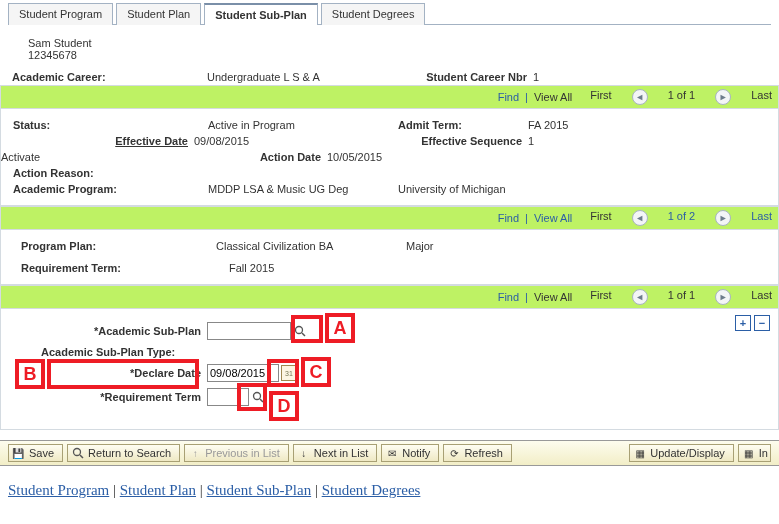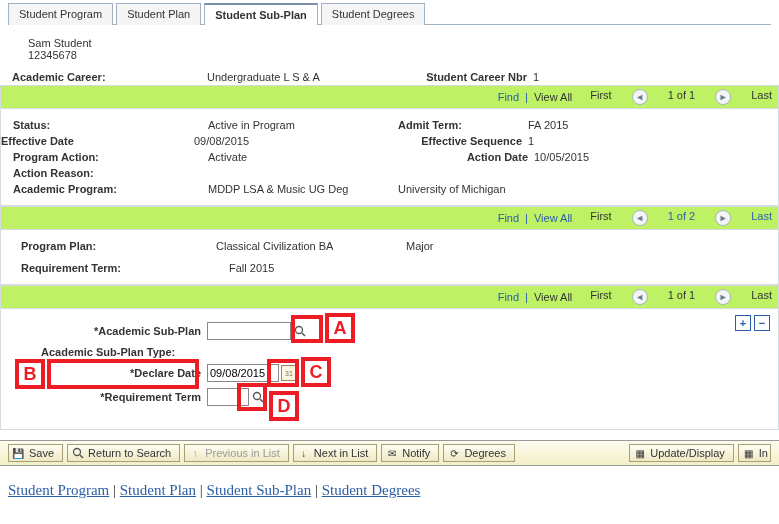--- a/index.html
+++ b/index.html
@@ -49,21 +49,21 @@
     display: flex;
     padding: 2px 0;
     align-items: center;
   }
   .label {
     font-weight: bold;
     color: #333;
   }
   .lbl-col1 { width: 195px; padding-left: 12px; }
   .val-col1 { width: 190px; }
-  .lbl-right { text-align: left; padding-right: 6px; width: 187px; }
+  .lbl-right { text-align: right; padding-right: 6px; width: 187px; text-decoration: underline; }
   .gray-bar {
     background: #bef264;
     border: 1px solid #d4dbe1;
     padding: 3px 6px;
     display: flex;
     justify-content: flex-end;
     align-items: center;
     gap: 4px;
     font-size: 11px;
   }
@@ -259,21 +259,20 @@
       <div class="label" style="width:130px;">Admit Term:</div>
       <div>FA 2015</div>
     </div>
     <div class="row">
       <div class="label lbl-right">Effective Date</div>
       <div style="width:198px;">09/08/2015</div>
       <div class="label" style="width:130px;text-align:right;padding-right:6px;">Effective Sequence</div>
       <div>1</div>
     </div>
     <div class="row">
-      <div class="label lbl-col1">Program Action:</div>
       <div class="val-col1">Activate</div>
       <div class="label" style="width:130px;text-align:right;padding-right:6px;">Action Date</div>
       <div>10/05/2015</div>
     </div>
     <div class="row">
       <div class="label lbl-col1">Action Reason:</div>
     </div>
     <div class="row">
       <div class="label lbl-col1">Academic Program:</div>
       <div class="val-col1">MDDP LSA &amp; Music UG Deg</div>
@@ -394,21 +393,21 @@
   <span class="btn">
     <span class="ico">↓</span>
     <span>Next in List</span>
   </span>
   <span class="btn">
     <span class="ico">✉</span>
     <span>Notify</span>
   </span>
   <span class="btn">
     <span class="ico">⟳</span>
-    <span>Degrees</span>
+    <span>Refresh</span>
   </span>
   <span style="flex:1"></span>
   <span class="btn">
     <span class="ico">▦</span>
     <span>Update/Display</span>
   </span>
   <span class="btn" style="padding-right:2px;">
     <span class="ico">▦</span>
     <span>In</span>
   </span>

